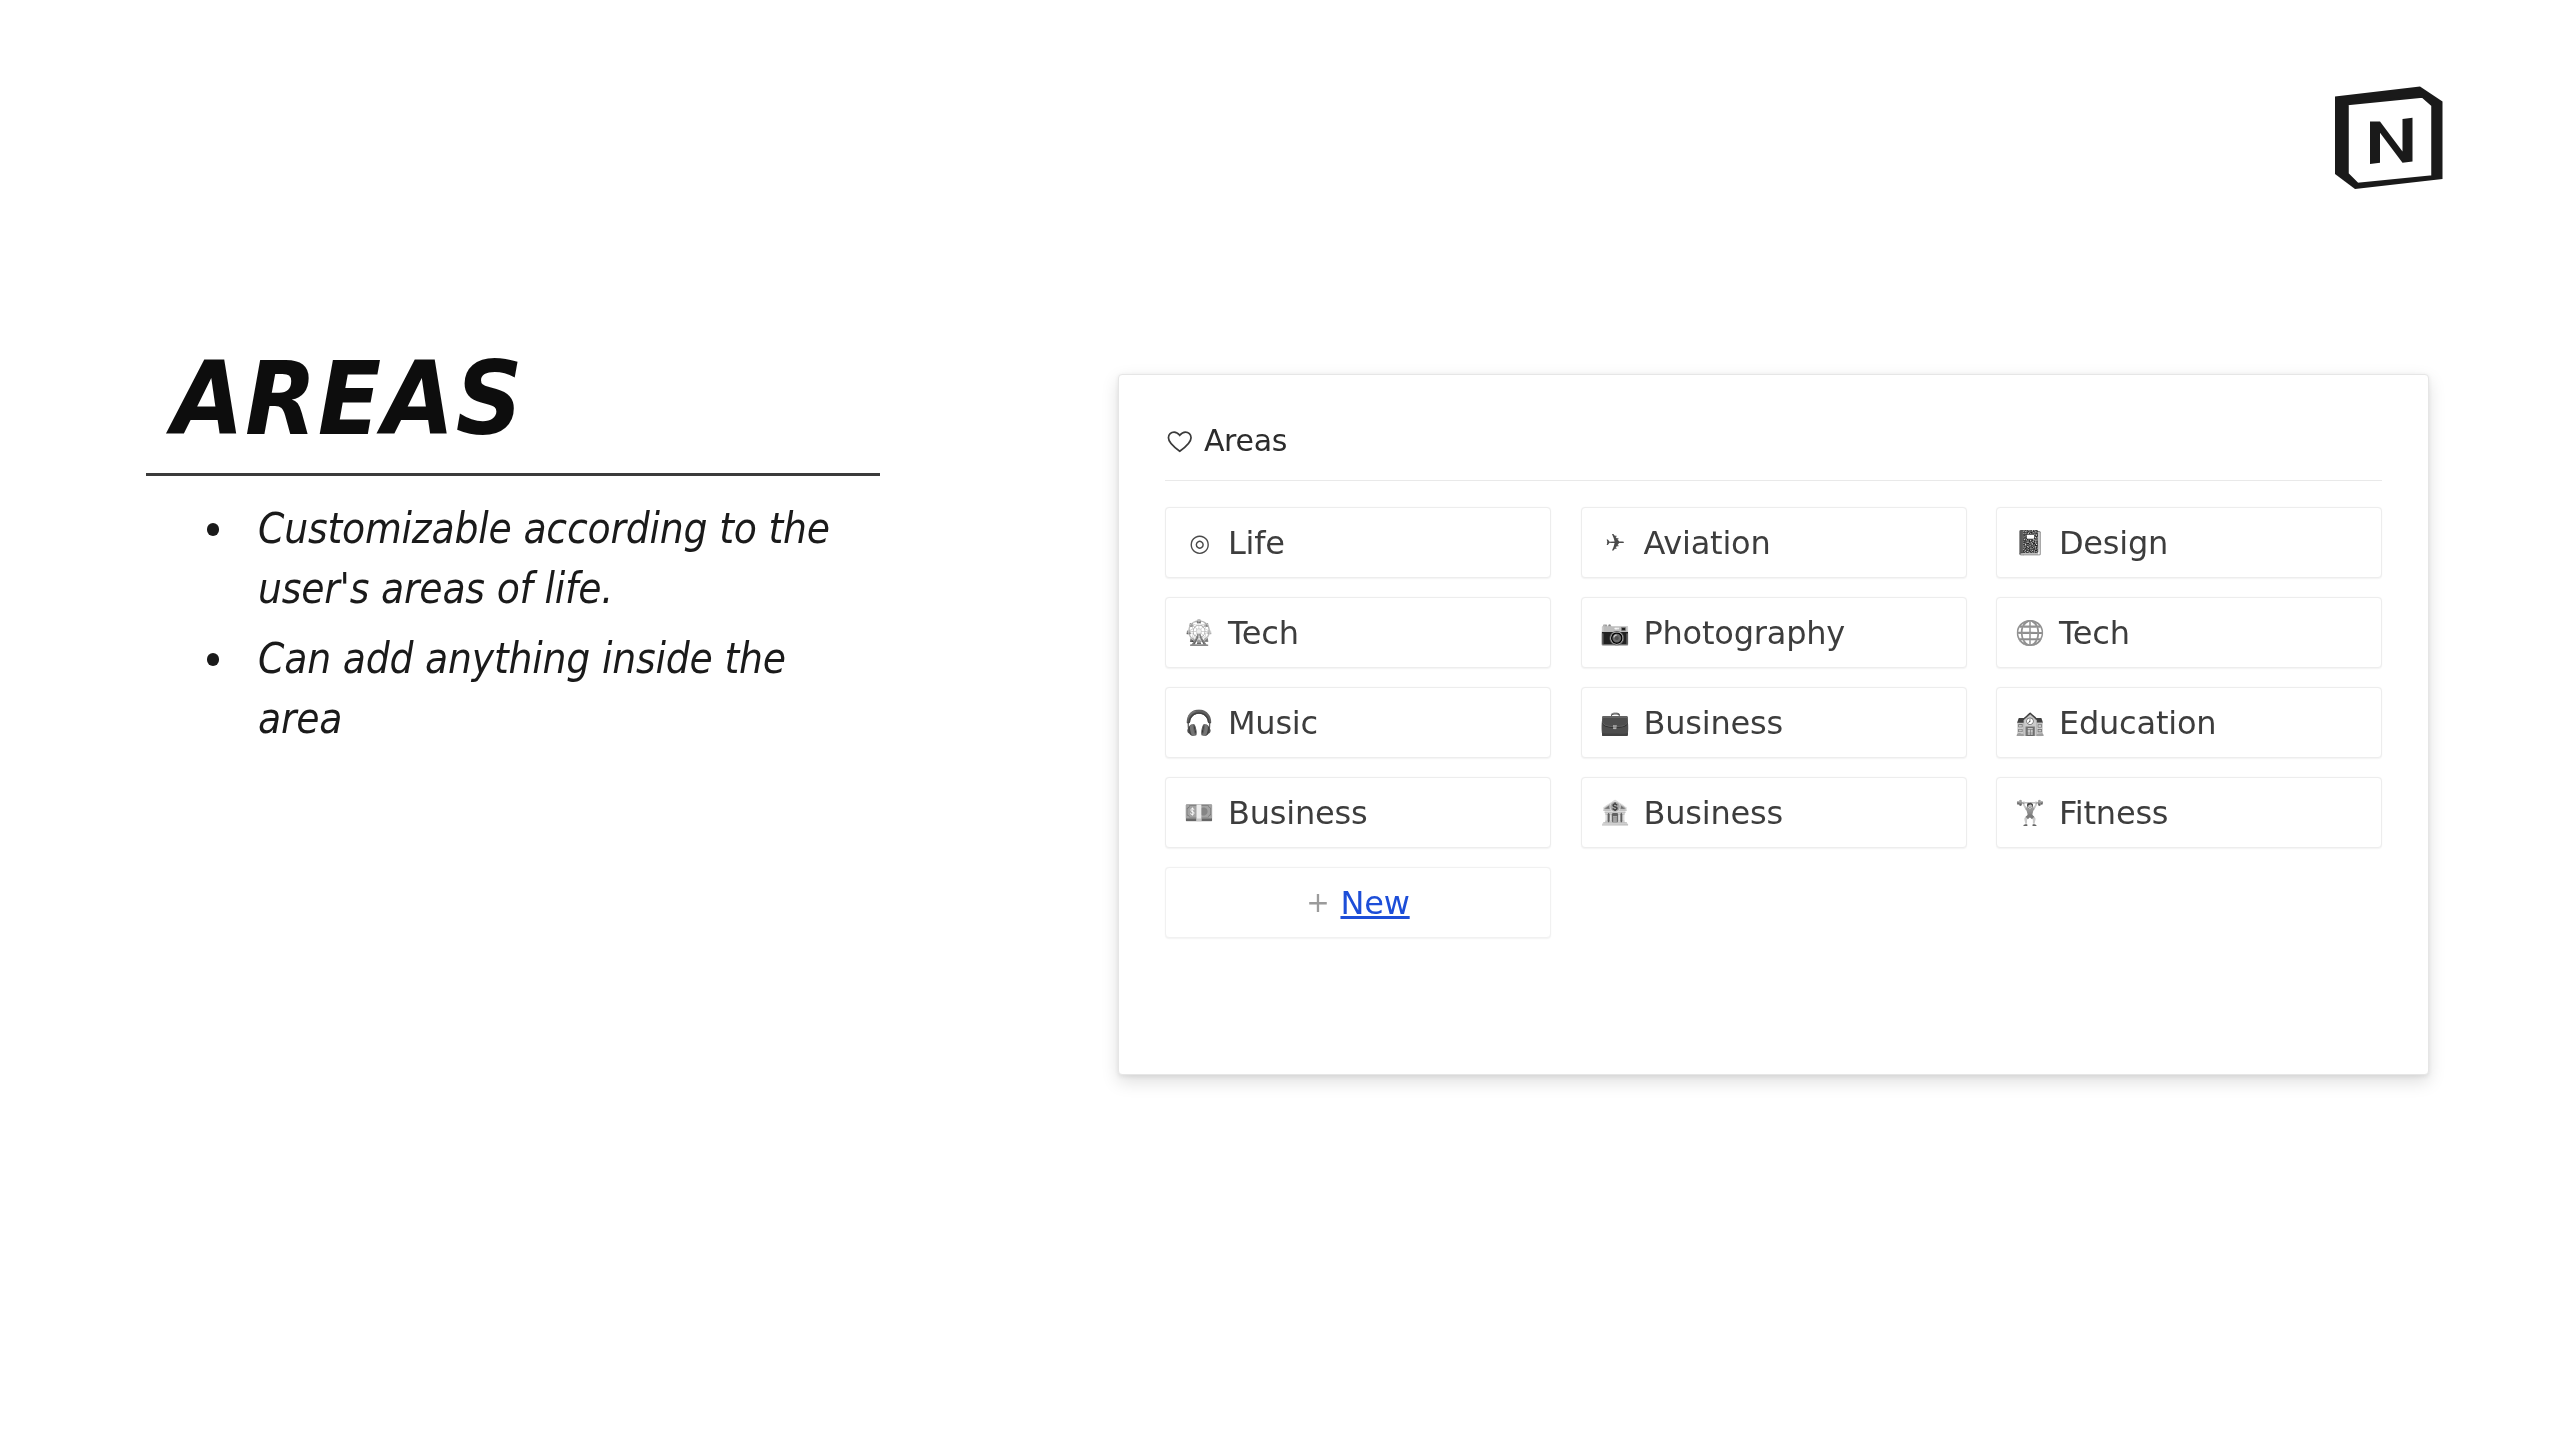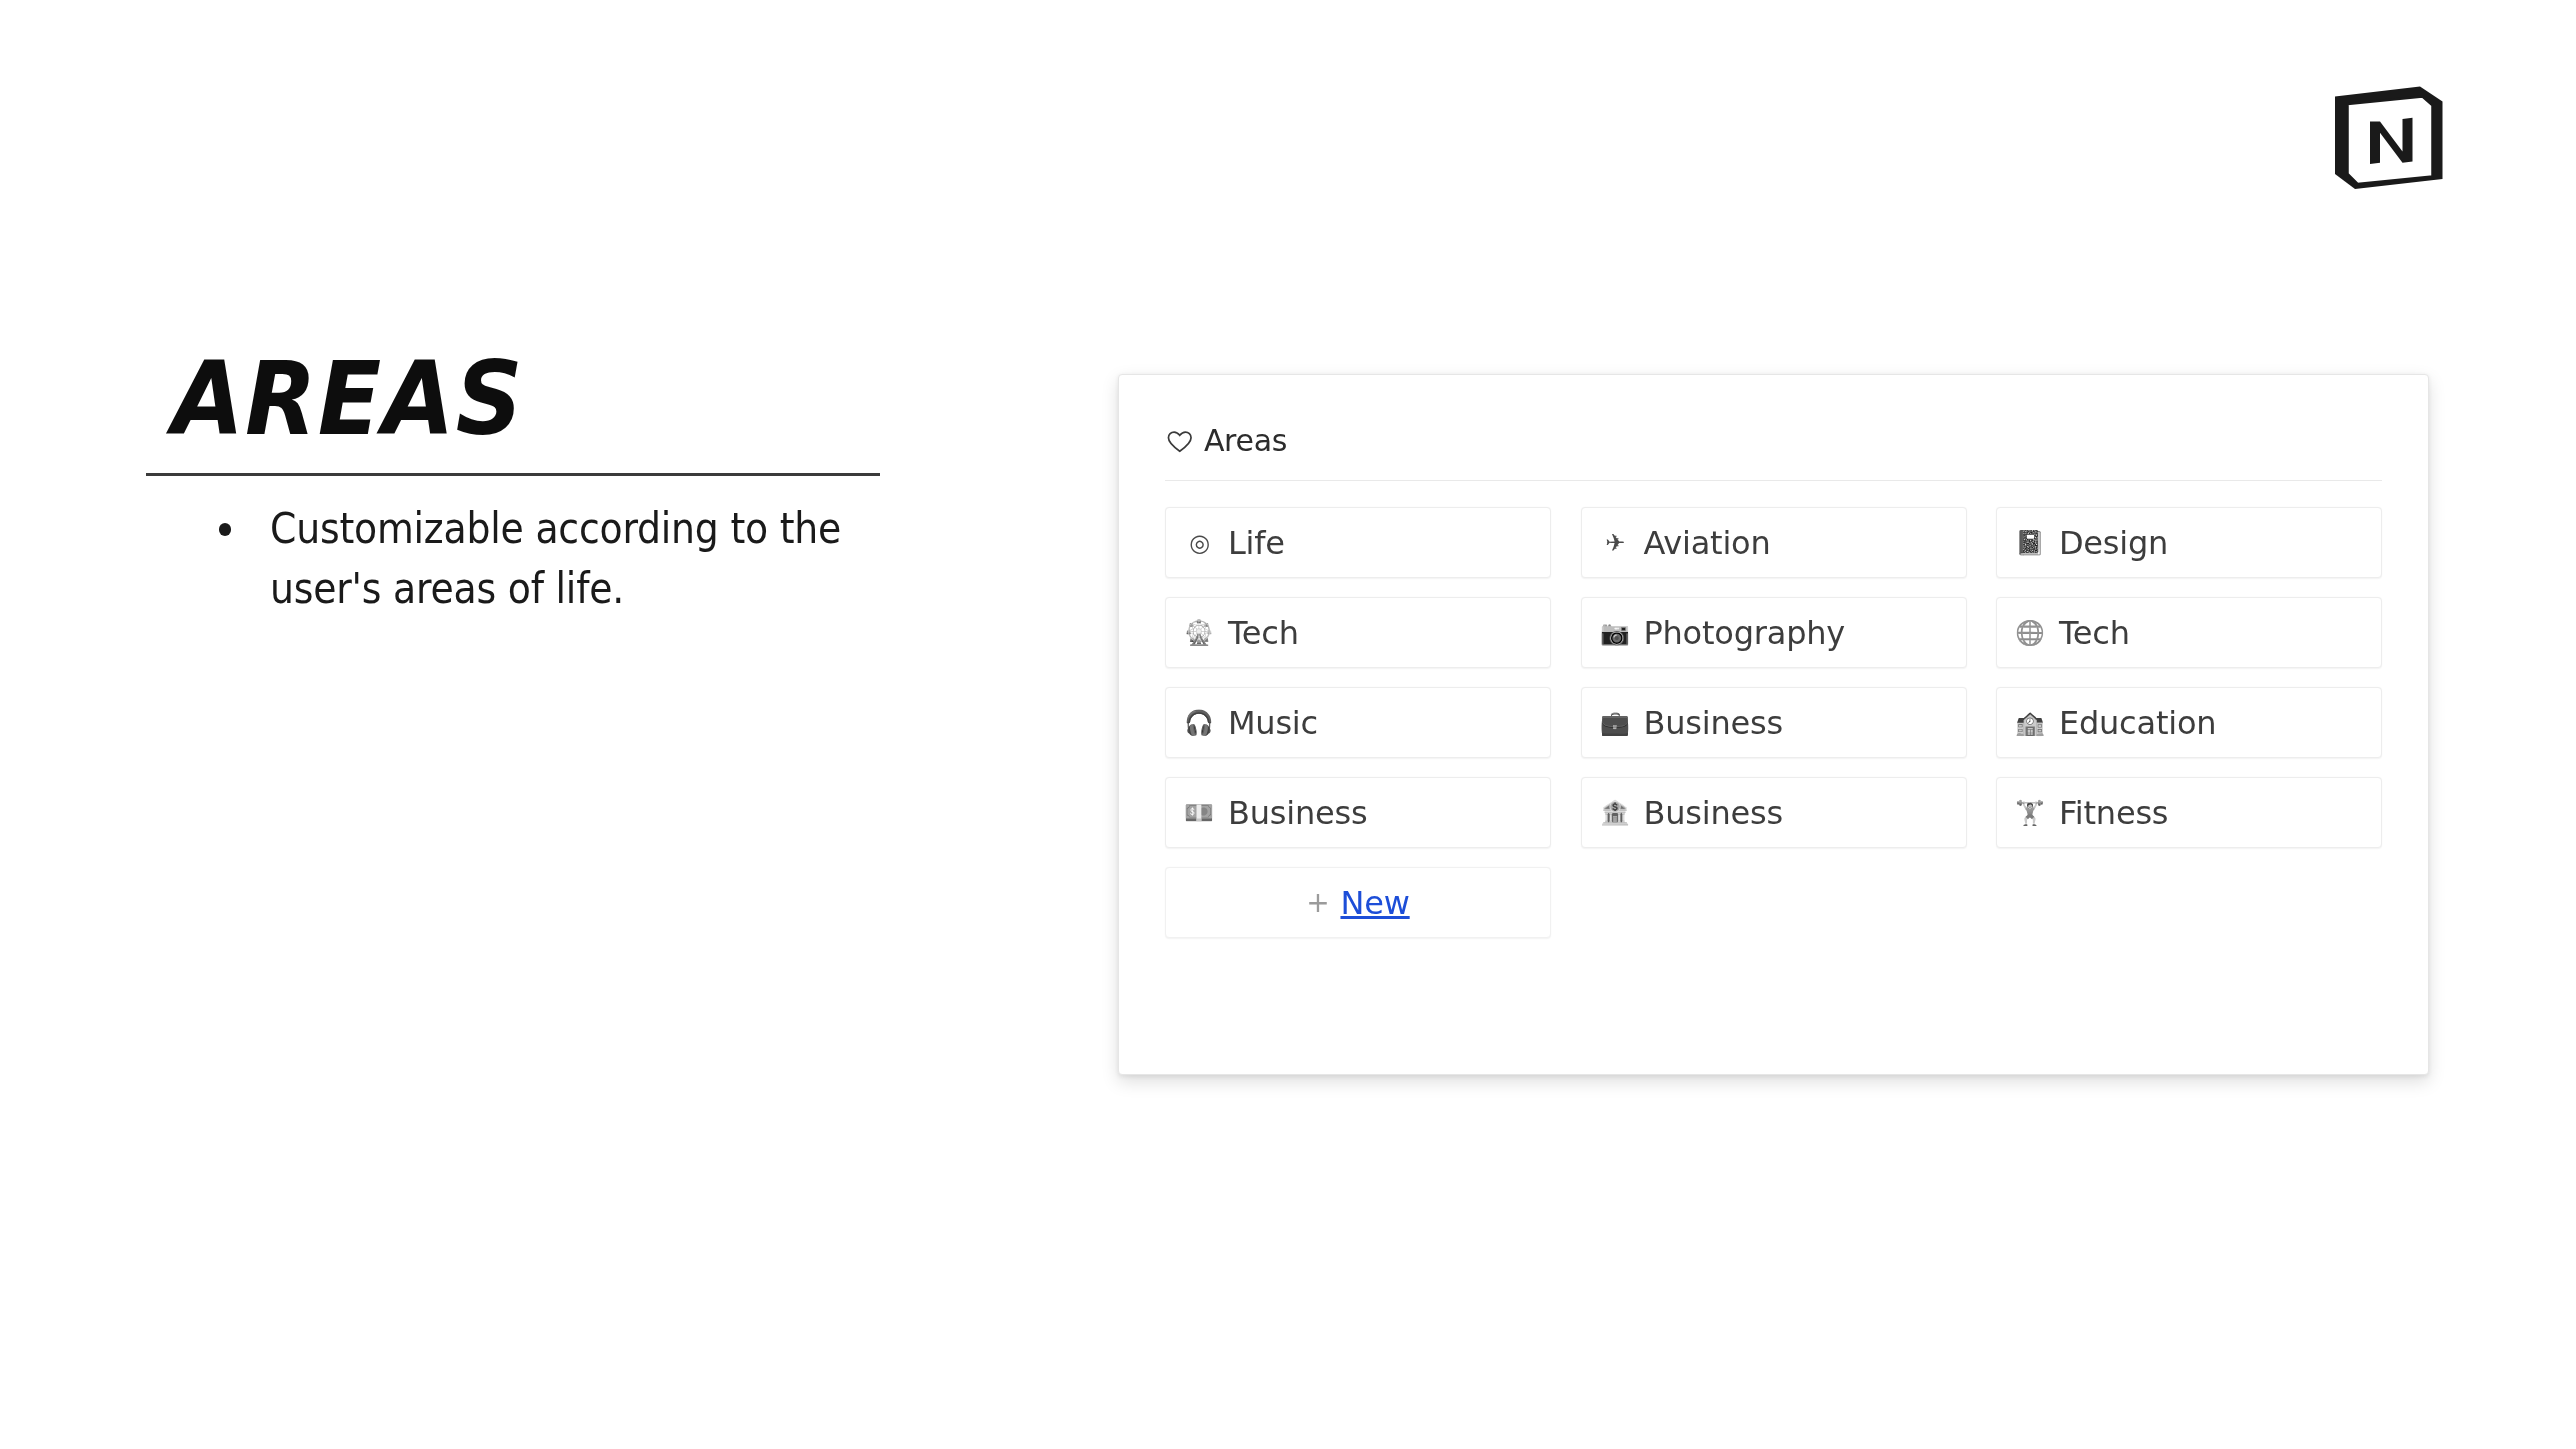--- a/index.html
+++ b/index.html
@@ -45,22 +45,23 @@
     transform-origin: left center;
   }
   #title-rule {
     width: 734px;
     height: 3.4px;
     background: #3b3b3b;
     margin: 0 0 23px 0;
   }
   #bullet-list {
     list-style: none;
-    margin: 12px;
+    margin: 0;
     padding: 0 0 0 50px;
+    font-style: italic;
   }
   #bullet-list li {
     position: relative;
     font-family: "DejaVu Sans Condensed", "Liberation Sans Narrow", "Liberation Sans", sans-serif;
     font-size: 42px;
     line-height: 1.42;
     color: #1a1a1a;
     margin-bottom: 10.7px;
     padding-left: 62px;
     max-width: 604px;
@@ -167,20 +168,21 @@
     <path d="M18 24 L78 18 L86 25 L86 82 L26 88 L18 80 Z" fill="#ffffff" stroke="#1a1a1a" stroke-width="2"></path>
     <path d="M36 72 L36 38 L44 38 L62 62 L62 36 L70 35 L70 70 L62 71 L44 47 L44 71 Z" fill="#1a1a1a"></path>
   </svg>
 </div>
 
 <div id="left-panel">
   <h1 id="slide-title">AREAS</h1>
   <div id="title-rule"></div>
   <ul id="bullet-list">
     <li>Customizable according to the user's areas of life.</li>
+    <li>Can add anything inside the area</li>
   </ul>
 </div>
 
 <div id="notion-card">
 
   <div id="card-header">
     <span id="heart-icon-wrap">
       <svg id="heart-icon" viewBox="0 0 24 24" xmlns="http://www.w3.org/2000/svg" aria-hidden="true">
         <path d="M12 20.5 C6 16.3 2.8 13.2 2.8 9.6 C2.8 6.9 4.9 4.9 7.4 4.9 C9 4.9 10.6 5.8 12 7.6 C13.4 5.8 15 4.9 16.6 4.9 C19.1 4.9 21.2 6.9 21.2 9.6 C21.2 13.2 18 16.3 12 20.5 Z" fill="none" stroke="#3a3a3a" stroke-width="1.4"></path>
       </svg>

